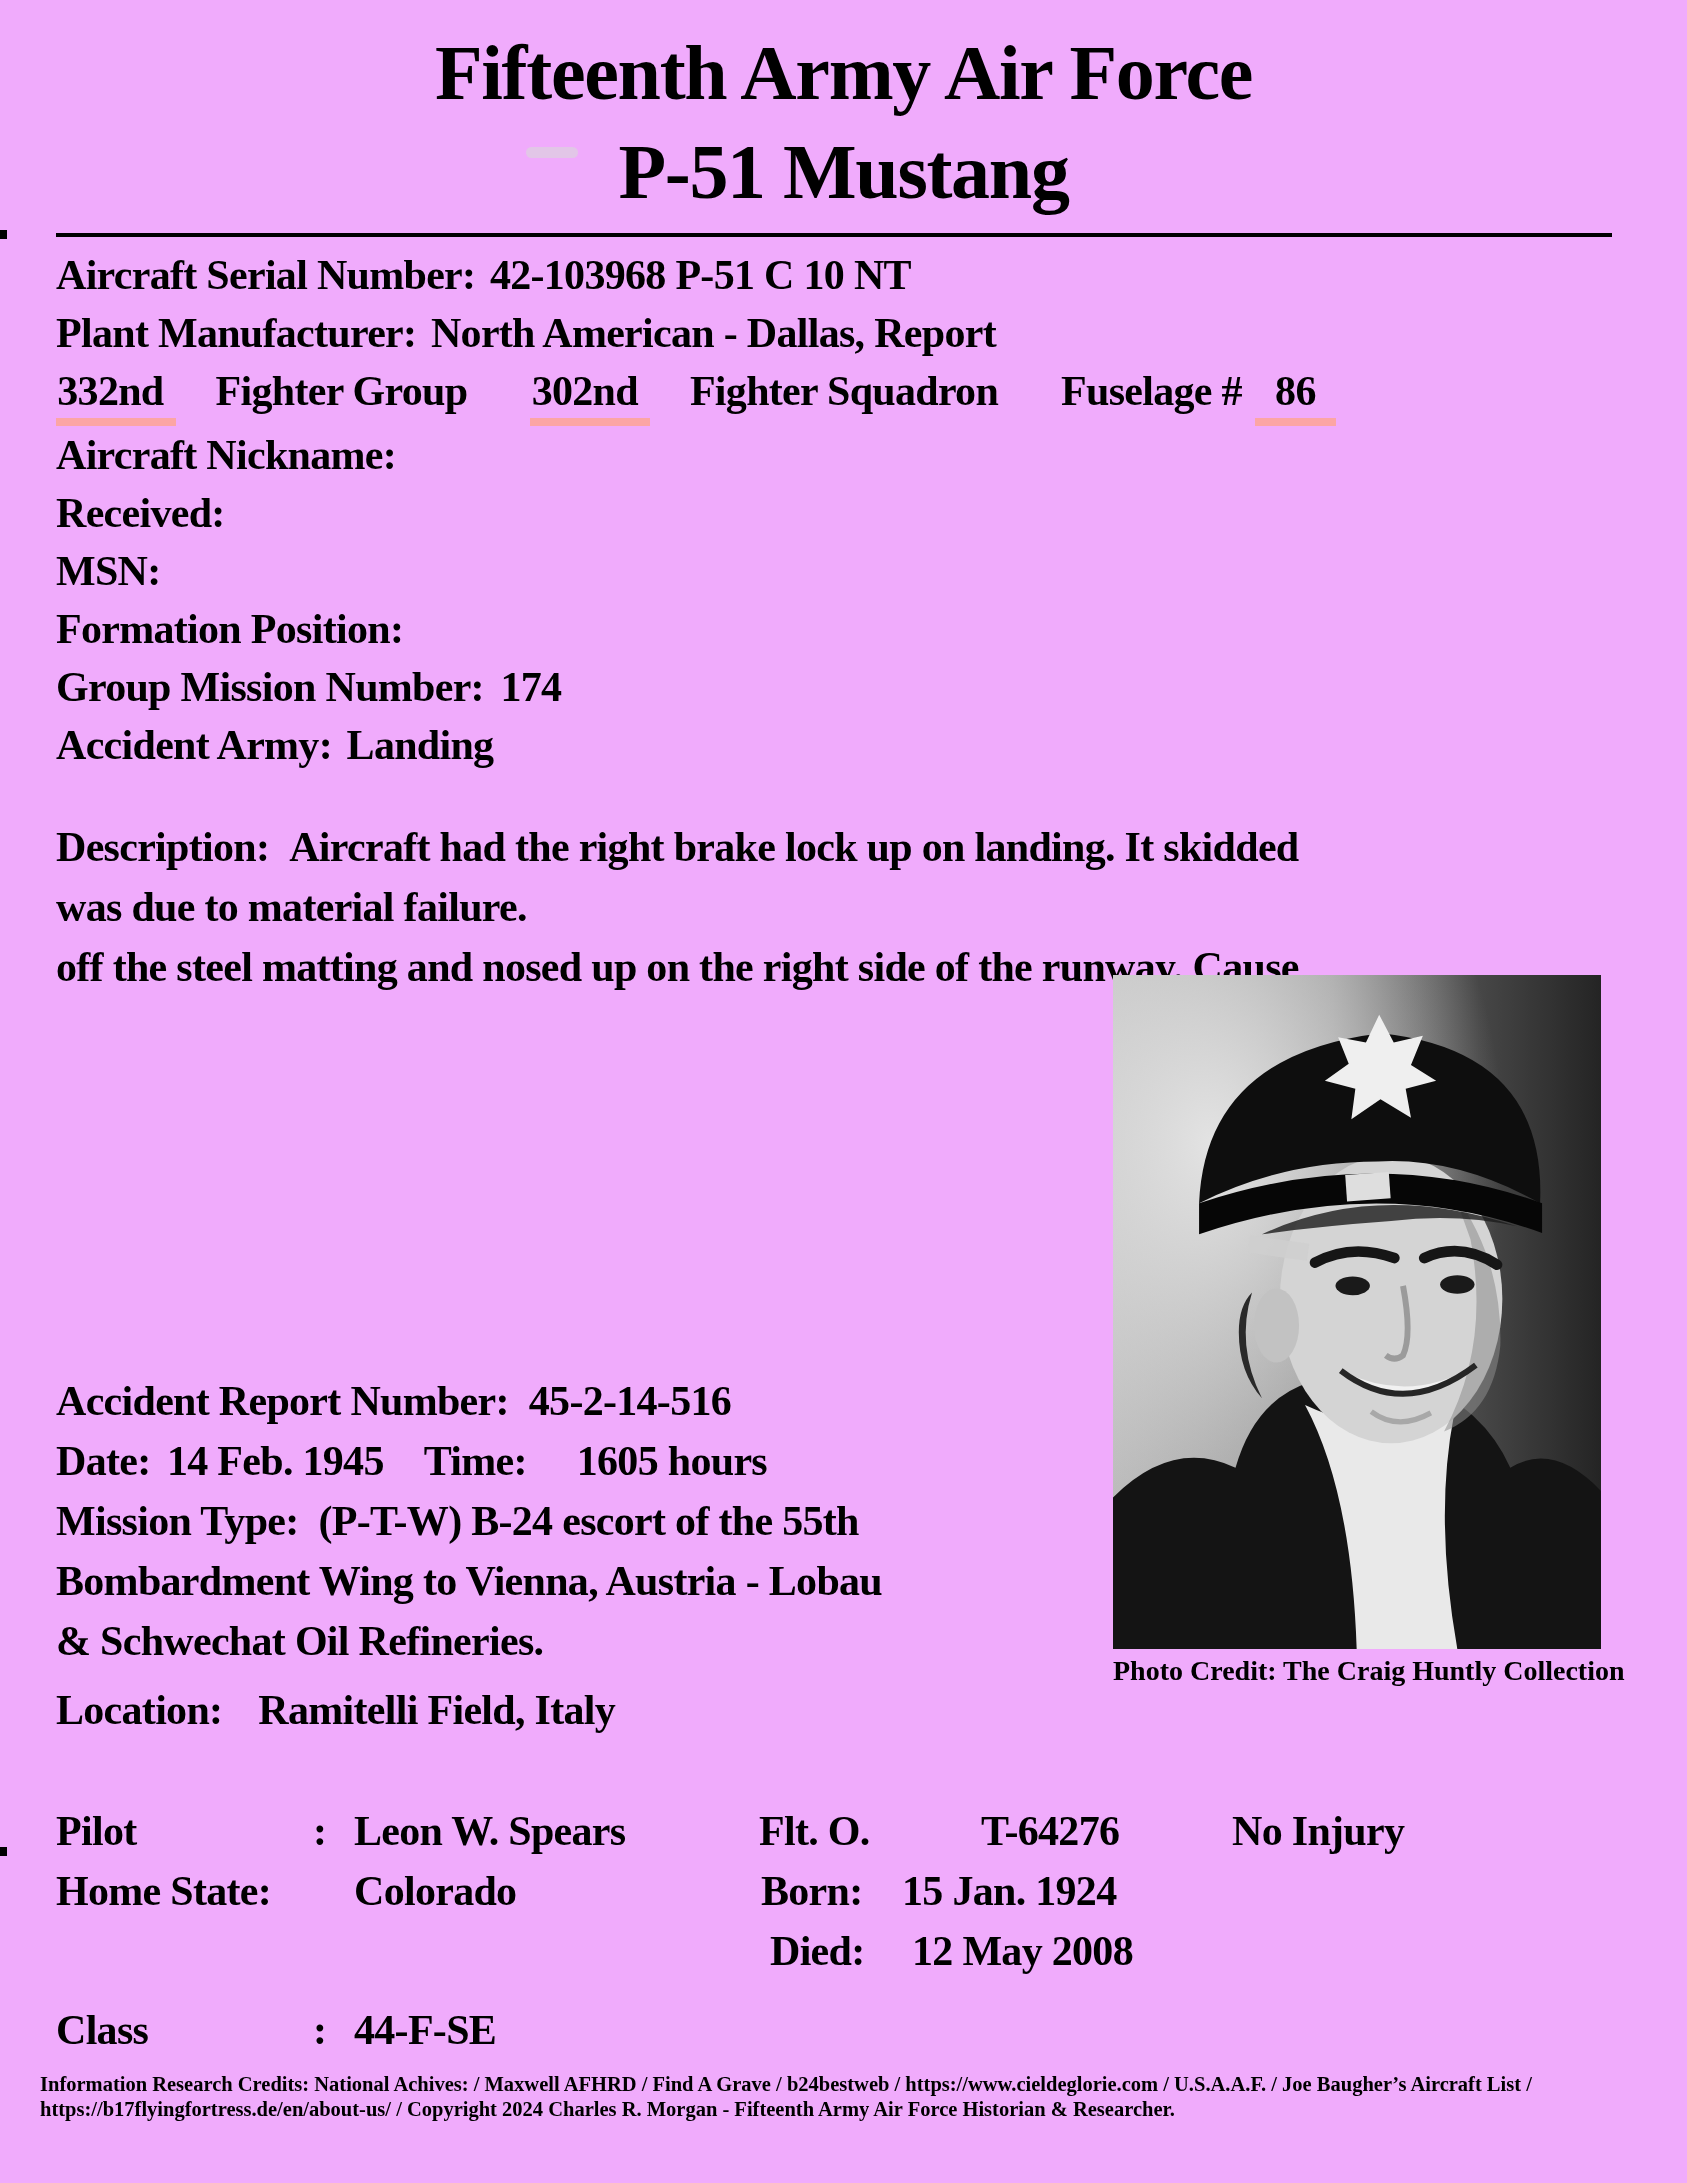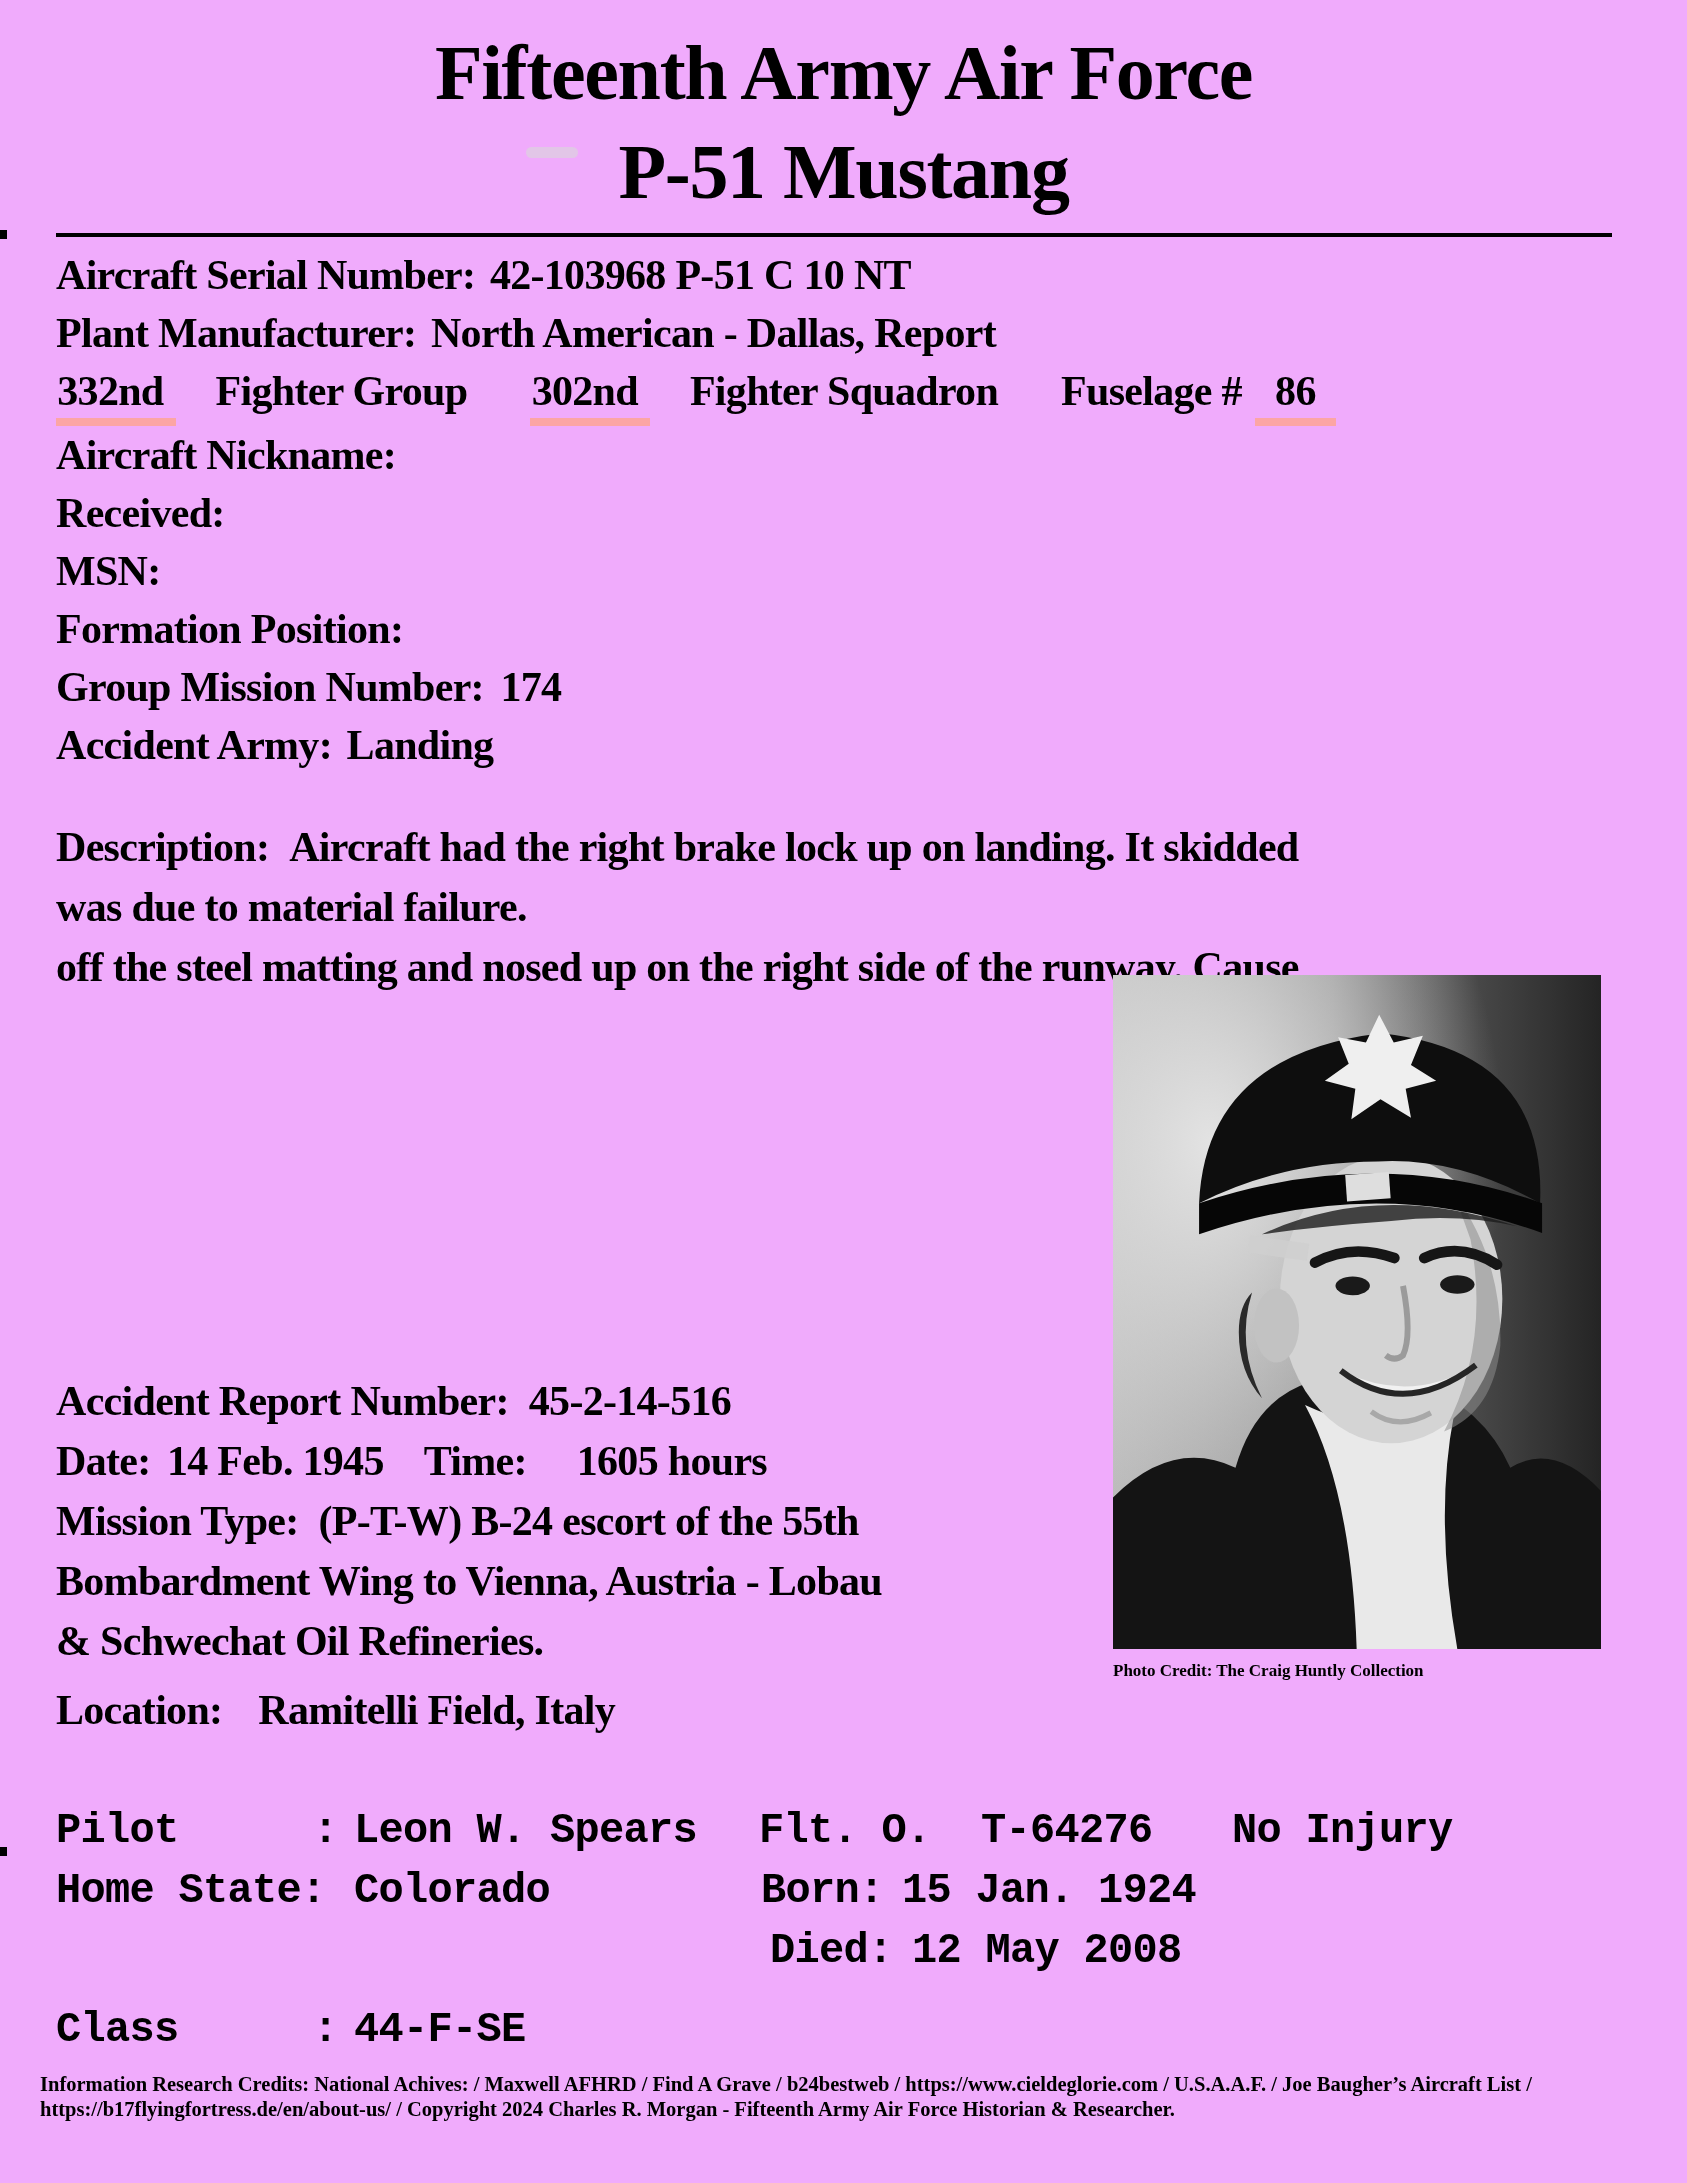--- a/index.html
+++ b/index.html
@@ -31,21 +31,21 @@
     position:absolute;left:526px;top:147px;width:52px;height:10.6px;
     background:#d9d9d9;opacity:.6;border-radius:5.3px;
   }
   
   .body-line{font-size:42px;line-height:58px;white-space:nowrap;letter-spacing:-0.7px;}
   .info-block{position:absolute;top:246px;left:56px;}
   .desc-block{position:absolute;top:817px;left:56px;}
   .desc-block .body-line{line-height:60px;}
   .accident-block{position:absolute;top:1371px;left:56px;}
   .accident-block .body-line{line-height:60px;}
-  .pilot-block{position:absolute;top:1801px;left:56px;font-family:Liberation Mono, monospace;}
+  .pilot-block{position:absolute;top:1801px;left:56px;}
   .pilot-block .body-line{line-height:60px;}
   .v22{margin-left:14.6px;} .v25{margin-left:16.5px;} .v30{margin-left:20px;}
   .v55{margin-left:36px;} .v60{margin-left:40px;} .v75{margin-left:50px;}
   .g60{margin-left:40px;} .g95{margin-left:63px;} .g20{margin-left:13.2px;}
   .uline{
     display:inline-block;
     border-bottom:8px solid #fca5a5;
     padding:0 12px 5.3px 1.3px;
     line-height:44px;
   }
@@ -64,21 +64,21 @@
   .c-bornlbl{width:141px;}
   .c-sp{width:714px;}
   .c-diedlbl{width:142px;}
   .row-class{margin-top:18.5px;}
   
   .photo-block{position:absolute;top:975px;left:1113px;width:488px;}
   .photo-frame{width:488px;height:674px;overflow:hidden;background:#777;}
   .photo-frame svg{display:block;width:488px;height:674px;}
   .photo-credit{
     margin-top:6.6px;
-    font-size:17px;line-height:29px;white-space:nowrap;
+    font-size:28px;line-height:29px;white-space:nowrap;text-align:right;
   }
   
   .footer{
     position:absolute;top:2072px;left:40px;width:1621px;
     font-size:20.5px;line-height:24.5px;
   }
   .footer div{white-space:nowrap;}
 </style>
 </head>
 <body>

